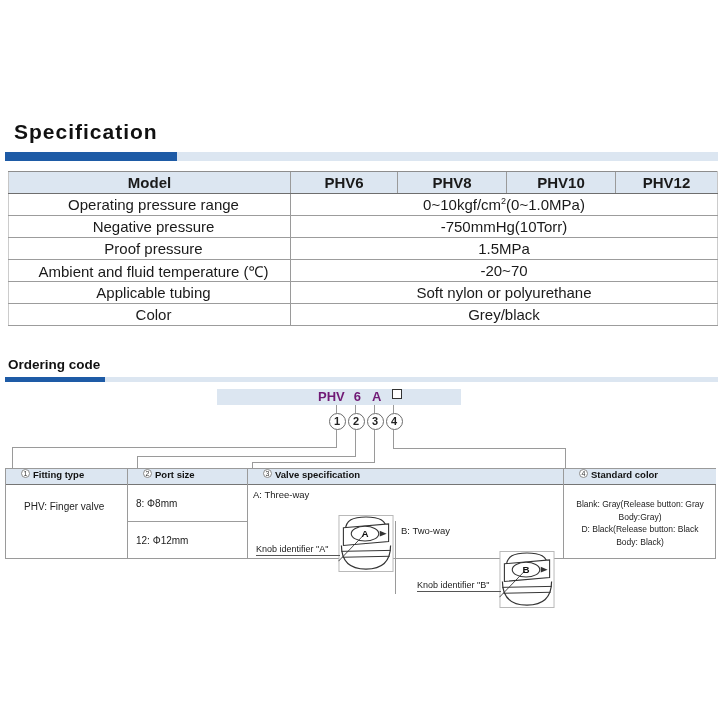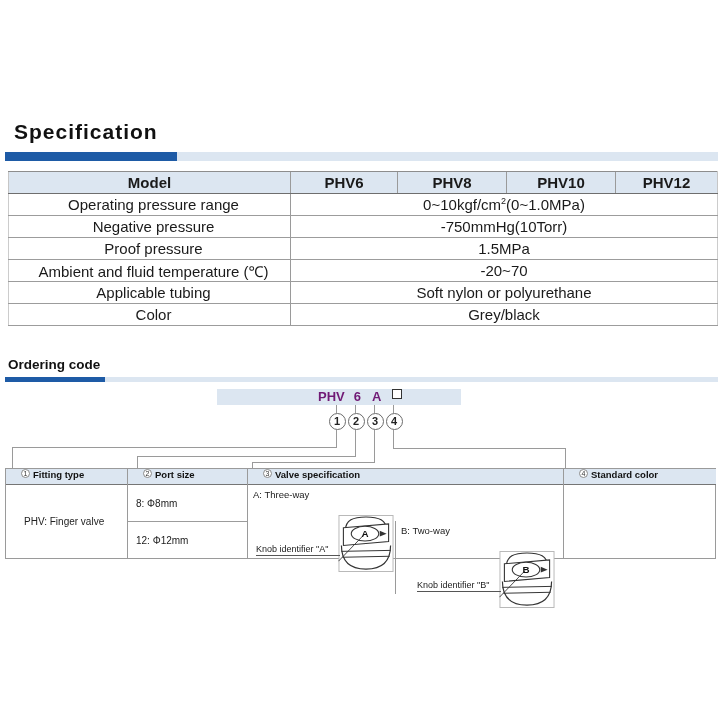--- a/index.html
+++ b/index.html
@@ -49,21 +49,21 @@
   
   .otable { left:5px; top:468px; width:711px; height:91px; border:1px solid #9a9a9a; background:#fff; }
   .ot-col { position:absolute; top:0; height:100%; }
   .ot-col.b { border-right:1px solid #9a9a9a; }
   .ot-head { height:16px; background:#dce6f1; border-bottom:1px solid #757575;
              display:flex; align-items:flex-start; gap:3px; padding:0 15px;
              font-size:9.5px; font-weight:bold; color:#111; white-space:nowrap; overflow:hidden; }
   .circnum { flex:0 0 auto; width:9px; height:9px; border:1px solid #8a8a8a; border-radius:50%;
              font-size:7px; font-weight:normal; line-height:7.5px; text-align:center; color:#333; background:#fff; }
   .ot-body { position:relative; height:73px; }
-  .fit-text { position:absolute; left:18px; top:31px; font-size:10px; color:#222; white-space:nowrap; }
+  .fit-text { position:absolute; left:18px; top:16px; font-size:10px; color:#222; white-space:nowrap; }
   .port-list { display:flex; flex-direction:column; height:73px; }
   .port-item { flex:1; display:flex; align-items:center; padding-left:8px; font-size:10px;
                border-bottom:1px solid #9c9c9c; white-space:nowrap; }
   .port-item:last-child { border-bottom:none; }
   .valve-opt { position:absolute; top:0; height:73px; }
   .valve-opt.vb { border-left:1px solid #9a9a9a;margin-top:36px; }
   .opt-label { position:absolute; left:5px; top:4px; font-size:9.5px; color:#222; white-space:nowrap; }
   .valve-svg { position:absolute; width:56px; height:57px; }
   .knob-label { position:absolute; font-size:9px; color:#222; white-space:nowrap;
                 border-bottom:1px solid #555; padding-bottom:1px; }
@@ -229,17 +229,23 @@
         </div>
 
       </div>
     </div>
 
     <div class="ot-col" style="left:558px;width:152px;">
       <div class="ot-head">
         <span class="circnum">4</span>
         <span>Standard color</span>
       </div>
+      <div class="ot-body color-lines">
+        <div>Blank: Gray(Release button: Gray</div>
+        <div>Body:Gray)</div>
+        <div>D: Black(Release button: Black</div>
+        <div>Body: Black)</div>
+      </div>
     </div>
 
   </div>
 
 </div>
 
 </body></html>

